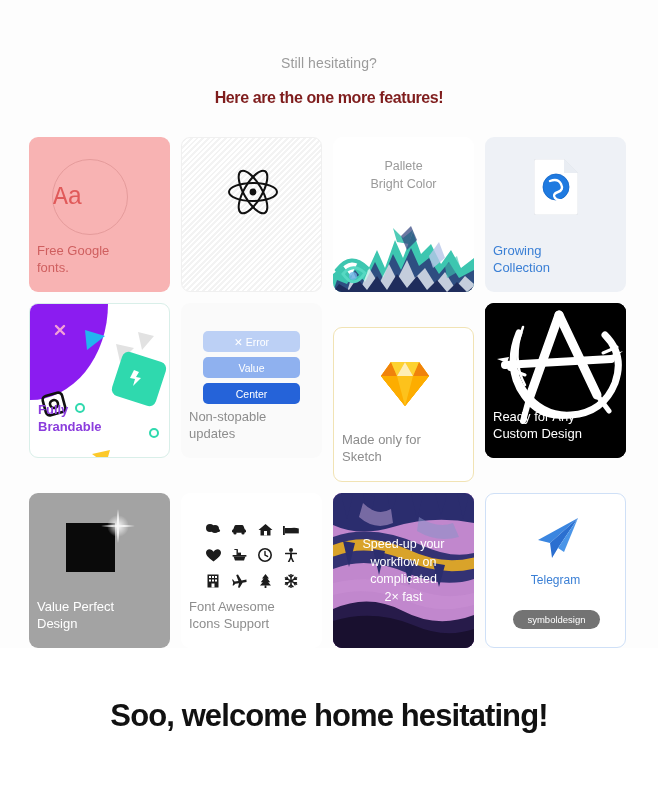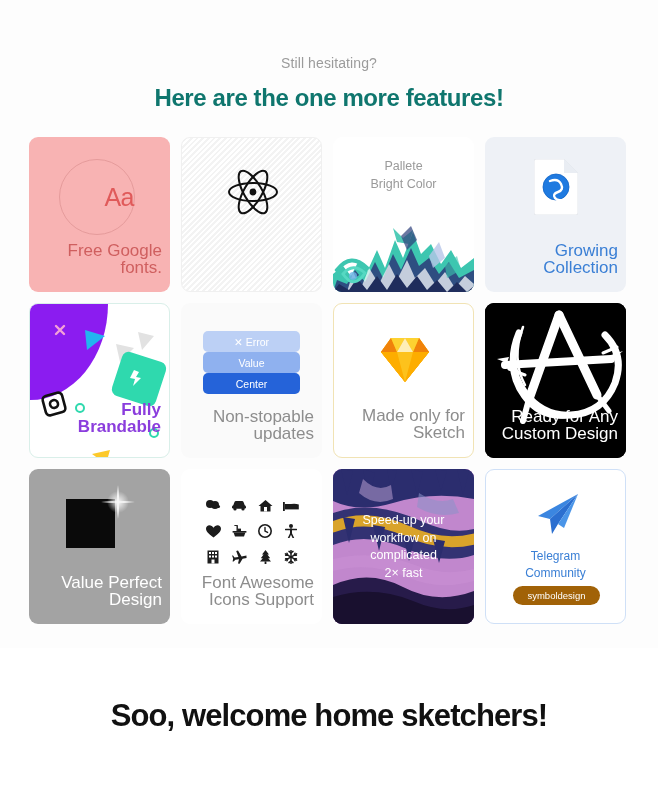--- a/index.html
+++ b/index.html
@@ -27,23 +27,23 @@
     padding-top: 54px;
     text-align: center;
   }
   .eyebrow {
     font-size: 14px;
     color: #9b9b9b;
     letter-spacing: 0.1px;
     line-height: 18px;
   }
   .headline {
-    font-size: 24px;
+    font-size: 16px;
     font-weight: bold;
-    color: #0f766e;
+    color: #7f1d1d;
     letter-spacing: -0.4px;
     margin-top: 12px;
     line-height: 28px;
   }
 
   
   .grid {
     position: absolute;
     left: 29px;
     top: 137px;
@@ -62,39 +62,39 @@
     display: flex;
     flex-direction: column;
     align-items: center;
     justify-content: flex-start;
   }
   .card-label {
     position: absolute;
     left: 8px;
     right: 8px;
     bottom: 16px;
-    text-align: right;
-    font-size: 17px;
+    text-align: left;
+    font-size: 13px;
     line-height: 17px;
     color: #8d8d8d;
   }
   .card-art {
     position: absolute;
     left: 0; top: 0; right: 0; bottom: 0;
   }
 
   
   .c-fonts { background: #f8b3b3; }
   .aa-circle {
     position: absolute;
     width: 74px; height: 74px;
-    left: 30px; top: 22px;
+    left: 23px; top: 22px;
     border-radius: 50%;
     border: 1px solid #e59b9b;
-    display: flex; align-items: center; justify-content: flex-end;
+    display: flex; align-items: center; justify-content: flex-start; font-family: Liberation Mono, monospace;
   }
   .aa-text {
     font-size: 25px;
     color: #e05a5a;
     letter-spacing: -0.5px;
   }
   .c-fonts .card-label { color: #cf5f5f; }
 
   
   .c-atom {
@@ -132,36 +132,37 @@
   .c-brand .card-label { color: #8b3ddd; font-weight: bold; bottom: 22px; }
 
   
   .c-updates { background: #fafafa; }
   .btn-stack {
     position: absolute;
     left: 22px; top: 28px;
     width: 97px;
     display: flex;
     flex-direction: column;
+    gap: 5px;
   }
   .mini-btn {
     height: 21px;
     border-radius: 5px;
     display: flex;
     align-items: center;
     justify-content: center;
     font-size: 10.5px;
     color: #ffffff;
   }
   .mini-btn.b1 { background: #bcd0f5; }
   .mini-btn.b2 { background: #8fb1ef; }
   .mini-btn.b3 { background: #2563d9; }
 
   
-  .c-sketch { background: #ffffff; border: 1px solid #f1e3b4; }
+  .c-sketch { background: #ffffff; border: 1px solid #f1e3b4; margin-top: 24px; }
   .sketch-icon { position: absolute; left: 47px; top: 34px; }
 
   
   .c-anarchy { background: #000000; }
   .c-anarchy .card-label { color: #ffffff; }
 
   
   .c-pixel { background: #a3a3a3; }
   .black-square {
     position: absolute;
@@ -207,21 +208,21 @@
     text-align: center;
     font-size: 12px;
     line-height: 17px;
     color: #3a7fd5;
   }
   .tg-pill {
     position: absolute;
     left: 27px; bottom: 18px;
     width: 87px; height: 19px;
     border-radius: 9.5px;
-    background: #a16207;
+    background: #737373;
     color: #ffffff;
     font-size: 9.5px;
     display: flex;
     align-items: center;
     justify-content: center;
   }
 
   
   .footer {
     position: absolute;
@@ -545,22 +546,21 @@
     <div class="card c-telegram">
       <div class="plane-icon">
         <svg width="46" height="44" viewBox="0 0 46 44">
           <path d="M44 2 L4 24 L16 27 Z" fill="#3b86e0"></path>
           <path d="M44 2 L16 27 L18 42 L24 32 Z" fill="#2b6fd0"></path>
           <path d="M44 2 L24 32 L30 36 Z" fill="#4a95e8"></path>
         </svg>
       </div>
       <div class="tg-label">
         <div>Telegram</div>
-        <div>Community</div>
       </div>
       <div class="tg-pill">symboldesign</div>
     </div>
 
   </div>
 
-  <div class="footer">Soo, welcome home sketchers!</div>
+  <div class="footer">Soo, welcome home hesitating!</div>
 
 </div>
 
 </body></html>

